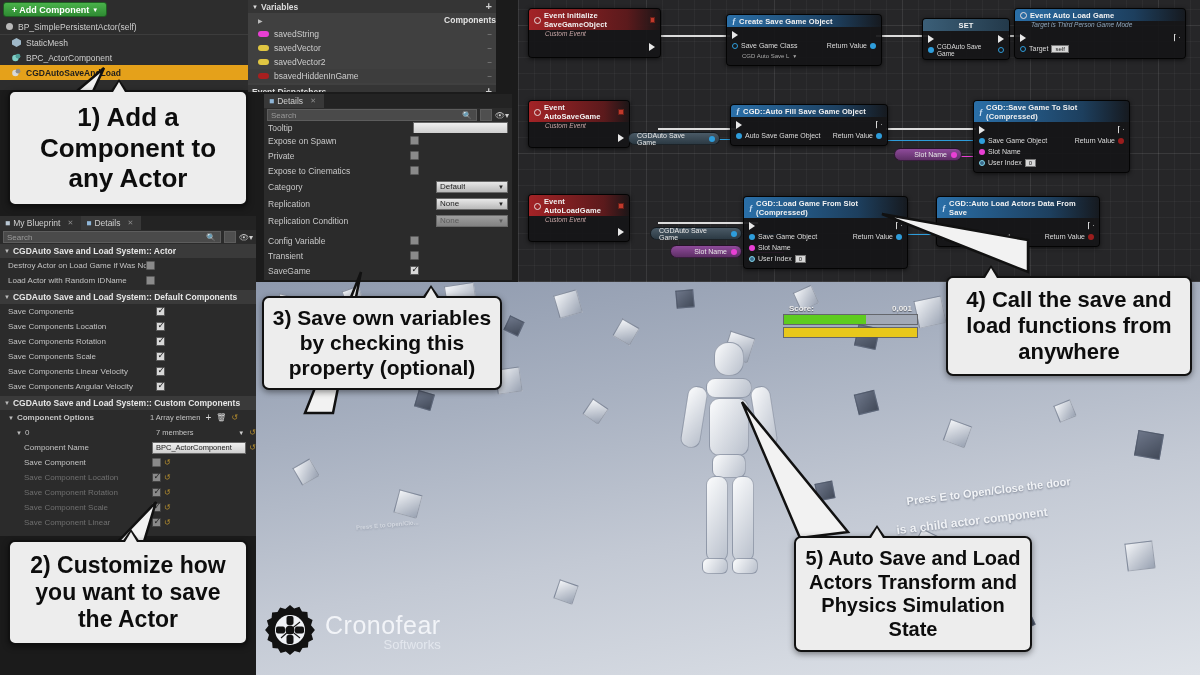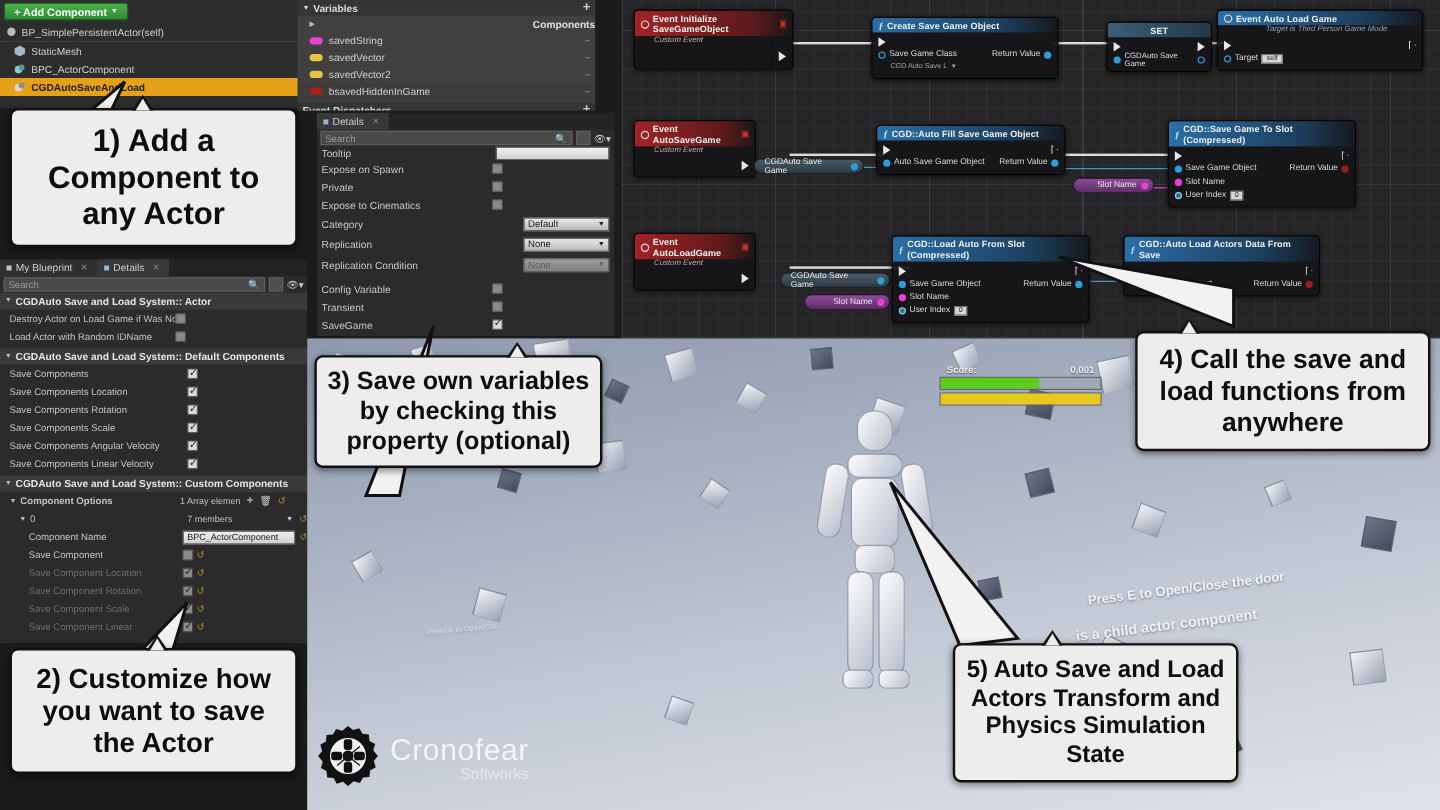--- a/index.html
+++ b/index.html
@@ -385,27 +385,27 @@
           <span class="chk on"></span>
         </span>
     </div>
     <div class="prow">
       <span class="lbl">Save Components Scale</span>
       <span class="ctl">
           <span class="chk on"></span>
         </span>
     </div>
     <div class="prow">
-      <span class="lbl">Save Components Angular Velocity</span>
+      <span class="lbl">Save Components Linear Velocity</span>
       <span class="ctl">
           <span class="chk on"></span>
         </span>
     </div>
     <div class="prow">
-      <span class="lbl">Save Components Linear Velocity</span>
+      <span class="lbl">Save Components Angular Velocity</span>
       <span class="ctl">
           <span class="chk on"></span>
         </span>
     </div>
 
     <div class="sect" style="margin-top:2px;">
       <span class="tri">▼</span>
       <span>CGDAuto Save and Load System:: Custom Components</span>
     </div>
     <div class="prow">
@@ -535,21 +535,21 @@
         </div>
         <div class="prow2">
           <span class="pin-c obj"></span>
           <span style="font-size:6.5px;">CGDAuto Save Game</span>
           <span style="flex:1"></span>
           <span class="pin-c ring"></span>
         </div>
       </div>
     </div>
 
-    <div class="node evt" style="left:496px;top:8px;width:172px;text-align:center;">
+    <div class="node evt" style="left:496px;top:8px;width:172px;">
       <div class="nh" style="background:linear-gradient(90deg,#2a6fa8,#1d3f5e 70%,rgba(22,34,48,.3));">
         <span class="evtico"></span>
         <span>Event Auto Load Game</span>
       </div>
       <div class="nsub" style="color:#8fa6bb;">Target is Third Person Game Mode</div>
       <div class="body">
         <div class="prow2">
           <span class="pin-ex"></span>
           <span style="flex:1"></span>
           <span class="pin-ex hollow"></span>
@@ -652,21 +652,21 @@
       <span class="pin-c obj"></span>
     </div>
     <div class="nodepill mag" style="left:152px;top:245px;width:72px;">
       <span style="margin-left:auto;">Slot Name</span>
       <span class="pin-c str"></span>
     </div>
 
     <div class="node fn" style="left:225px;top:196px;width:165px;">
       <div class="nh">
         <span class="fnico">ƒ</span>
-        <span>CGD::Load Auto From Slot (Compressed)</span>
+        <span>CGD::Load Game From Slot (Compressed)</span>
       </div>
       <div class="body">
         <div class="prow2">
           <span class="pin-ex"></span>
           <span style="flex:1"></span>
           <span class="pin-ex hollow"></span>
         </div>
         <div class="prow2">
           <span class="pin-c obj"></span>
           <span>Save Game Object</span>

